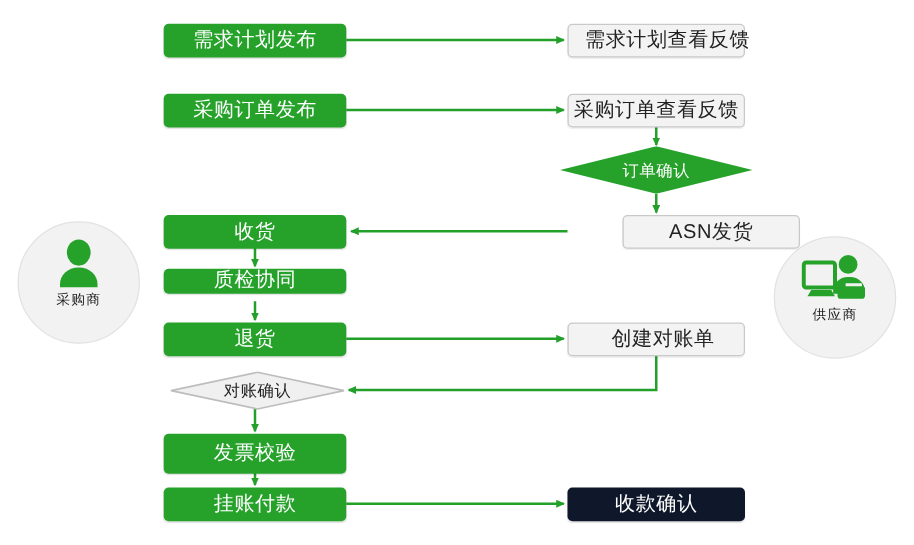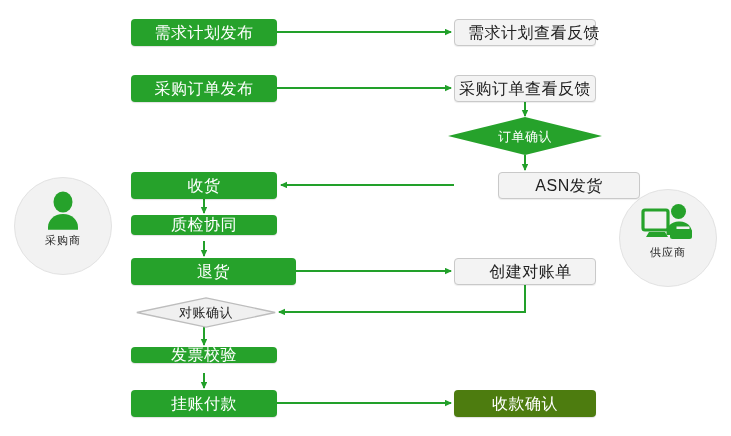--- a/index.html
+++ b/index.html
@@ -25,21 +25,21 @@
     white-space:nowrap;
     z-index:3;
   }
   .node.green{
     background:#26a22b;
     color:#ffffff;
     border-radius:4px;
     box-shadow:0 1px 1px rgba(0,0,0,.12);
   }
   .node.red{
-    background:#4d7c0f;
+    background:#0f172a;
     color:#ffffff;
     border-radius:4px;
     box-shadow:0 1px 1px rgba(0,0,0,.12);
   }
   .node.gray{
     background:#f3f3f3;
     color:#222222;
     border:1px solid #c9c9c9;
     border-radius:4px;
     box-shadow:0 1px 1px rgba(0,0,0,.07);
@@ -155,32 +155,32 @@
   </div>
 
   <div class="node green" style="left:131px;top:172px;width:146px;height:27px;">
     <span>收货</span>
   </div>
 
   <div class="node green" style="left:131px;top:215px;width:146px;height:20px;">
     <span>质检协同</span>
   </div>
 
-  <div class="node green" style="left:131px;top:258px;width:165px;height:27px;">
+  <div class="node green" style="left:131px;top:258px;width:146px;height:27px;">
     <span>退货</span>
   </div>
 
   <div class="diamond gray-d" style="left:136px;top:297px;width:140px;height:31px;">
     <svg width="140" height="31" viewBox="0 0 140 31">
       <polygon points="70,0.8 139.2,15.5 70,30.2 0.8,15.5" fill="#f0f0f0" stroke="#bdbdbd" stroke-width="1.3"></polygon>
     </svg>
     <span class="dlabel">对账确认</span>
   </div>
 
-  <div class="node green" style="left:131px;top:347px;width:146px;height:16px;">
+  <div class="node green" style="left:131px;top:347px;width:146px;height:32px;">
     <span>发票校验</span>
   </div>
 
   <div class="node green" style="left:131px;top:390px;width:146px;height:27px;">
     <span>挂账付款</span>
   </div>
 
   <div class="node gray" style="left:454px;top:19px;width:142px;height:27px;padding-left:18px;">
     <span>需求计划查看反馈</span>
   </div>

